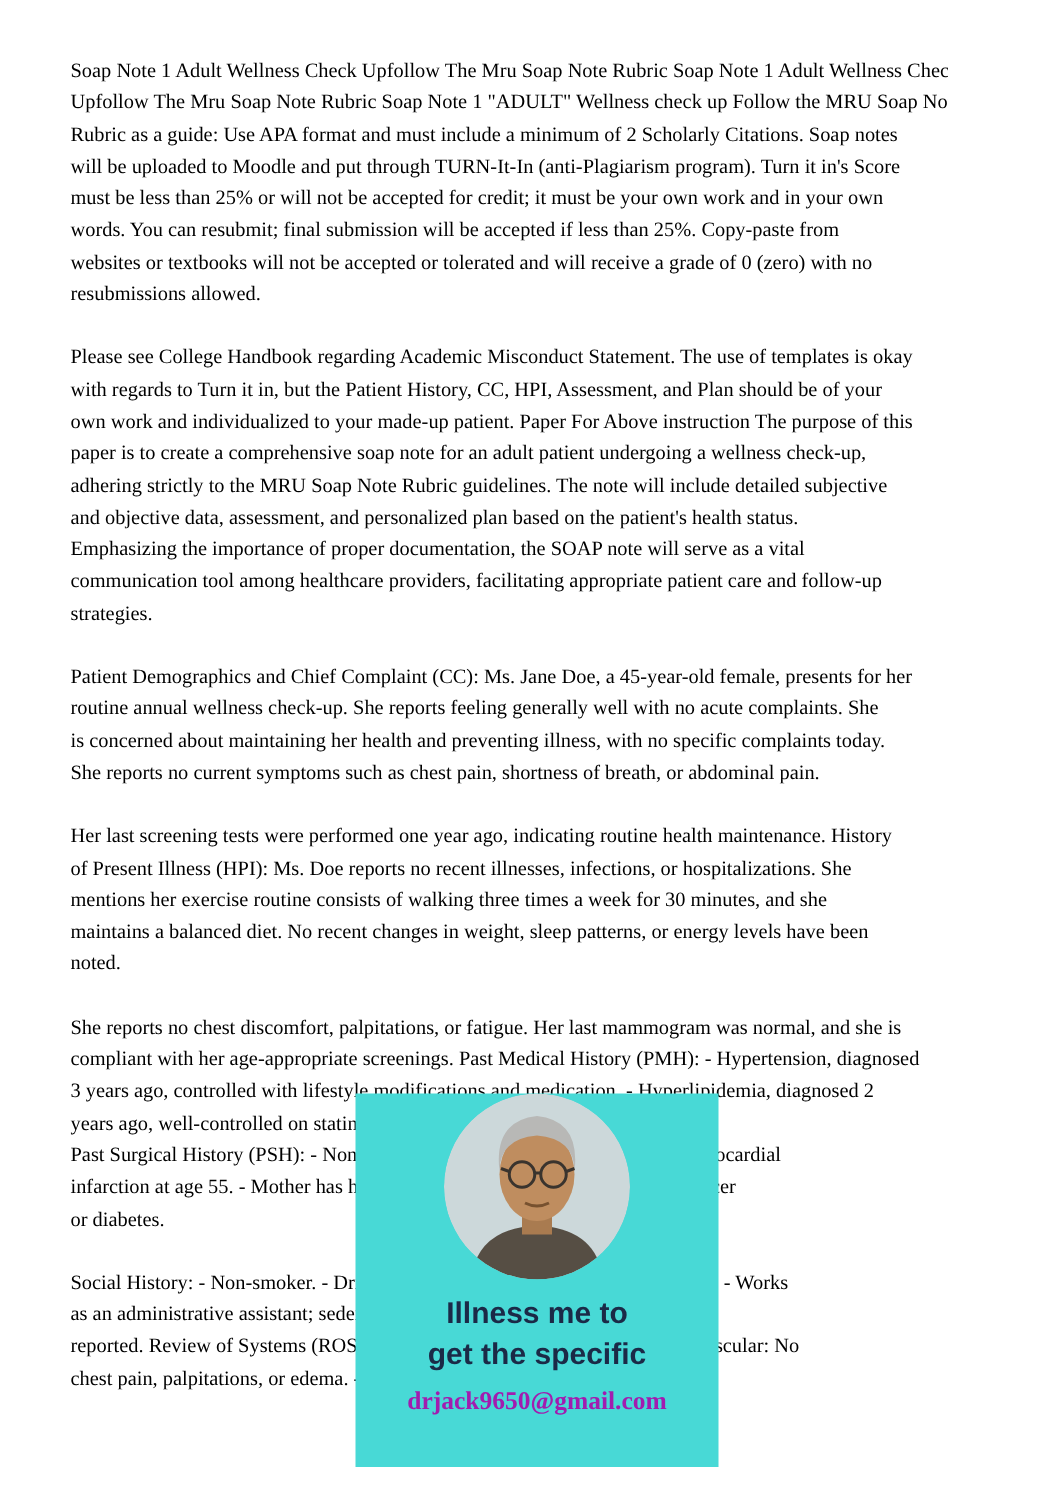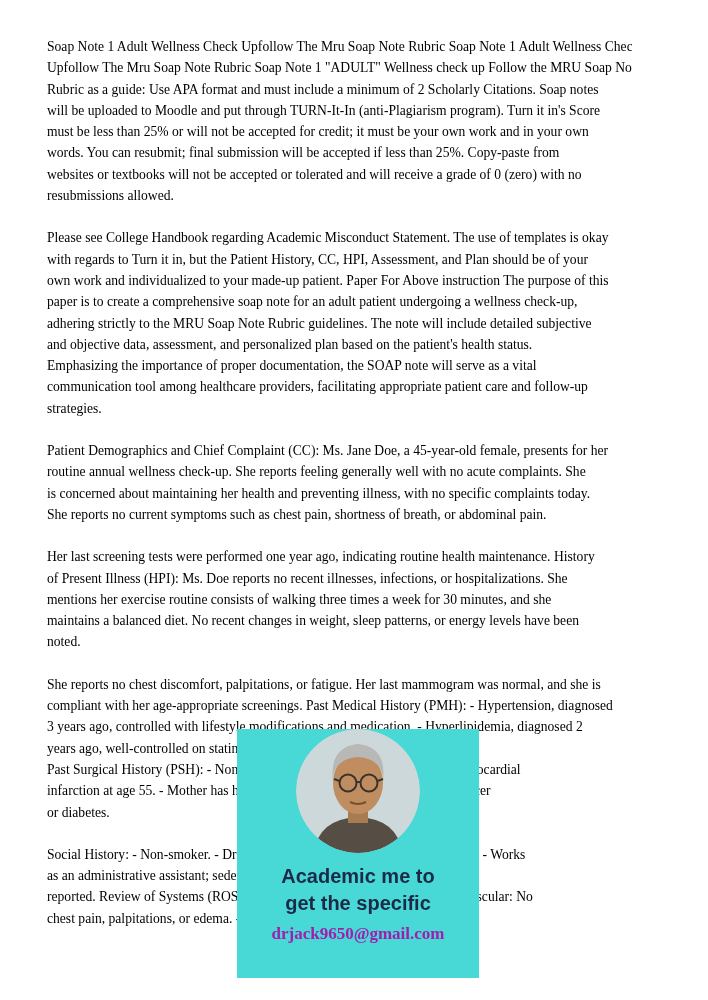--- a/index.html
+++ b/index.html
@@ -120,19 +120,19 @@
           <circle cx="52" cy="54" r="8.5" fill="none" stroke="#3a342e" stroke-width="2"></circle>
           <circle cx="73" cy="54" r="8.5" fill="none" stroke="#3a342e" stroke-width="2"></circle>
           <line x1="60.5" y1="53" x2="64.5" y2="53" stroke="#3a342e" stroke-width="2"></line>
           <line x1="43.5" y1="52" x2="38" y2="50" stroke="#3a342e" stroke-width="2"></line>
           <line x1="81.5" y1="52" x2="87" y2="50" stroke="#3a342e" stroke-width="2"></line>
           <path d="M54 73 Q62 77 70 73" stroke="#77512f" stroke-width="2" fill="none"></path>
         </g>
       </svg>
     </div>
     <div class="contact-text">
-      <div>Academic me to</div>
+      <div>Illness me to</div>
       <div>get the specific</div>
     </div>
     <div class="contact-email">drjack9650@gmail.com</div>
   </div>
 
 </div>
 
 </body></html>

